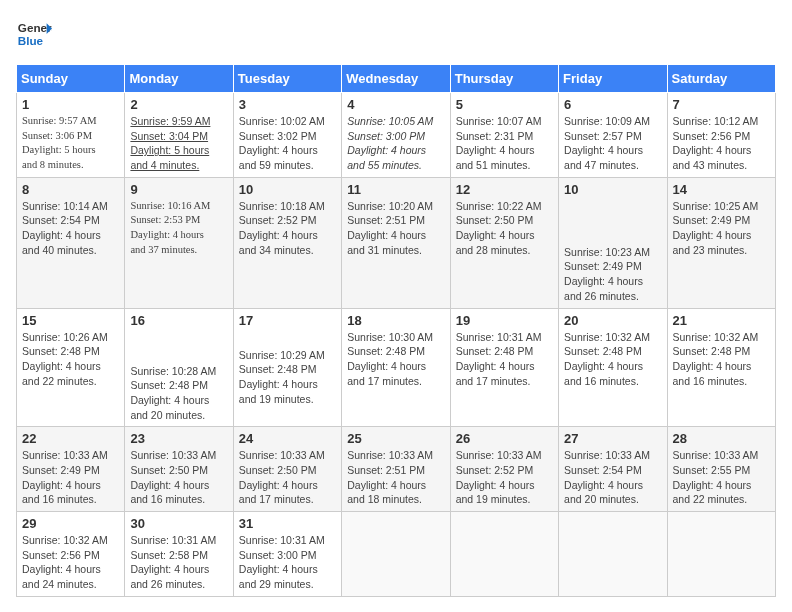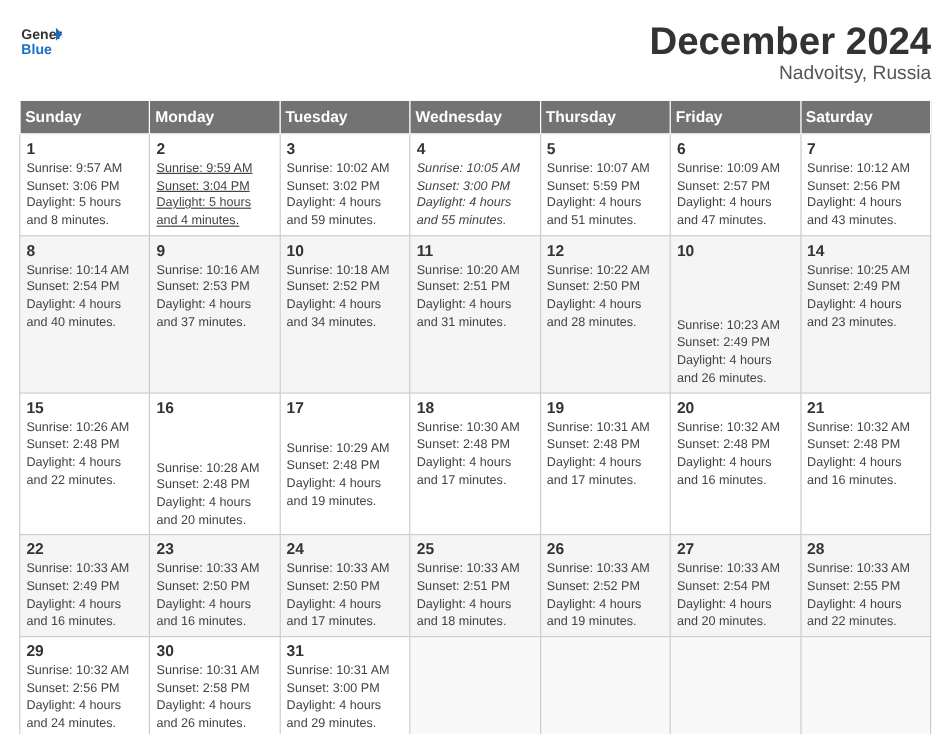--- a/index.html
+++ b/index.html
@@ -36,21 +36,21 @@
     .location {
       font-size: 16px;
       color: #555;
     }
     .calendar {
       width: 100%;
       border-collapse: collapse;
       font-size: 11px;
     }
     .calendar th {
-      background: #737373;
+      background: #3b82f6;
       color: #fff;
       padding: 6px 4px;
       text-align: left;
       font-size: 13px;
       font-weight: bold;
       border: 1px solid #fff;
     }
     .calendar td {
       vertical-align: top;
       border: 1px solid #ccc;
@@ -81,44 +81,40 @@
 </head>
 <body>
 
 <div class="header">
   <div class="logo">
     <svg class="logo-icon" viewBox="0 0 40 40">
       <text x="2" y="18" font-size="13" font-weight="bold" fill="#333">General</text>
       <text x="2" y="32" font-size="13" font-weight="bold" fill="#1a6fc4">Blue</text>
       <polygon points="34,8 40,14 34,20" fill="#1a6fc4"></polygon>
     </svg>
-  </div>
-  <div class="title-block">
-    <div class="month-title">December 2024</div>
-    <div class="location">Nadvoitsy, Russia</div>
   </div>
 </div>
 
 <table class="calendar">
   <thead>
     <tr>
     <th>Sunday</th>
         <th>Monday</th>
         <th>Tuesday</th>
         <th>Wednesday</th>
         <th>Thursday</th>
         <th>Friday</th>
         <th>Saturday</th>
       </tr>
   </thead>
   <tbody id="calendar-body">
   <tr>
         <td>
           <span class="day-num">1</span>
-          <div class="day-info" style="white-space: pre-line;">Sunrise: 9:57 AM
+          <div class="day-info" style="white-space: pre-line; font-family: Liberation Serif, serif;">Sunrise: 9:57 AM
 Sunset: 3:06 PM
 Daylight: 5 hours
 and 8 minutes.</div>
         </td>
         <td>
           <span class="day-num">2</span>
           <div class="day-info" style="white-space: pre-line; text-decoration: underline;">Sunrise: 9:59 AM
 Sunset: 3:04 PM
 Daylight: 5 hours
 and 4 minutes.</div>
@@ -133,21 +129,21 @@
         <td>
           <span class="day-num">4</span>
           <div class="day-info" style="white-space: pre-line; font-style: italic;">Sunrise: 10:05 AM
 Sunset: 3:00 PM
 Daylight: 4 hours
 and 55 minutes.</div>
         </td>
         <td>
           <span class="day-num">5</span>
           <div class="day-info" style="white-space: pre-line;">Sunrise: 10:07 AM
-Sunset: 5:59 PM
+Sunset: 2:31 PM
 Daylight: 4 hours
 and 51 minutes.</div>
         </td>
         <td>
           <span class="day-num">6</span>
           <div class="day-info" style="white-space: pre-line;">Sunrise: 10:09 AM
 Sunset: 2:57 PM
 Daylight: 4 hours
 and 47 minutes.</div>
         </td>
@@ -162,21 +158,21 @@
       <tr>
         <td>
           <span class="day-num">8</span>
           <div class="day-info" style="white-space: pre-line;">Sunrise: 10:14 AM
 Sunset: 2:54 PM
 Daylight: 4 hours
 and 40 minutes.</div>
         </td>
         <td>
           <span class="day-num">9</span>
-          <div class="day-info" style="white-space: pre-line;">Sunrise: 10:16 AM
+          <div class="day-info" style="white-space: pre-line; font-family: Liberation Serif, serif;">Sunrise: 10:16 AM
 Sunset: 2:53 PM
 Daylight: 4 hours
 and 37 minutes.</div>
         </td>
         <td>
           <span class="day-num">10</span>
           <div class="day-info" style="white-space: pre-line;">Sunrise: 10:18 AM
 Sunset: 2:52 PM
 Daylight: 4 hours
 and 34 minutes.</div>

